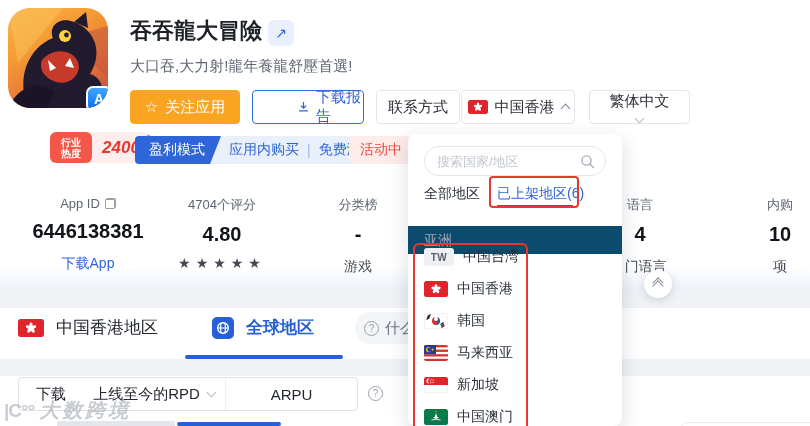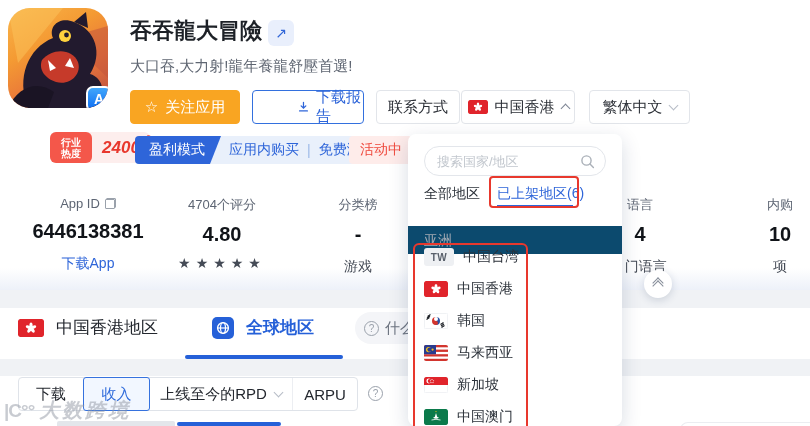--- a/index.html
+++ b/index.html
@@ -17,21 +17,21 @@
   .link-chip { left:268px; top:20px; width:26px; height:26px; border-radius:6px; background:#e9effc;
                color:#3166d8; font-size:14px; display:flex; align-items:center; justify-content:center; cursor:pointer; }
   .subtitle { left:130px; top:57px; font-size:15px; color:#5f6672; }
 
   .btn { position:absolute; top:90px; height:34px; border-radius:4px; display:flex; align-items:center;
          justify-content:center; gap:7px; font-size:15px; background:#fff; border:1px solid #e2e5ea; color:#2b2f36; cursor:pointer; }
   .btn-follow { left:130px; width:110px; background:#f9a522; border-color:#f9a522; color:#fff; }
   .btn-report { left:252px; width:112px; border-color:#3370de; color:#2e65d9;padding-left:45px; }
   .btn-contact { left:376px; width:84px; }
   .btn-region { left:461px; width:114px; }
-  .btn-lang { left:589px; width:101px; color:#2b2f36; }
+  .btn-lang { left:589px; width:101px; color:#2b2f36;flex-direction:column; }
 
   .chev { display:inline-block; width:7px; height:7px; border-right:1.6px solid currentColor; border-bottom:1.6px solid currentColor; }
   .chev-up { transform:rotate(-135deg); margin-top:3px; color:#7d8594; }
   .chev-down { transform:rotate(45deg); margin-top:-3px; color:#b6bcc6; }
 
   .flag { border-radius:2px; display:inline-block; flex:none; }
 
   
   .heat { left:15px; top:132px; width:100px; height:31px; border-radius:6px; background:#fdeeed; display:flex; overflow:visible;margin-left:35px; }
   .heat-label { width:42px; height:31px; border-radius:6px; background:#f4574a; color:#fff; font-size:10px; font-weight:bold;
@@ -258,21 +258,20 @@
     <span>中国香港地区</span>
   </div>
   <div class="tab-underline abs"></div>
   <div class="help-pill abs">
     <span class="qmark">?</span>
     <span>什么是</span>
   </div>
 
   <div class="seg abs">
     <div class="seg-item seg-dl">下载</div>
-    <div class="seg-item seg-rev">收入</div>
     <div class="seg-item seg-rpd">
       <span>上线至今的RPD</span>
       <span class="chev chev-down"></span>
     </div>
     <div class="seg-item seg-arpu">ARPU</div>
   </div>
   <span class="qmark abs seg-help">?</span>
 
   <div class="watermark abs">
     <span class="wm-logo">|C°°</span>

